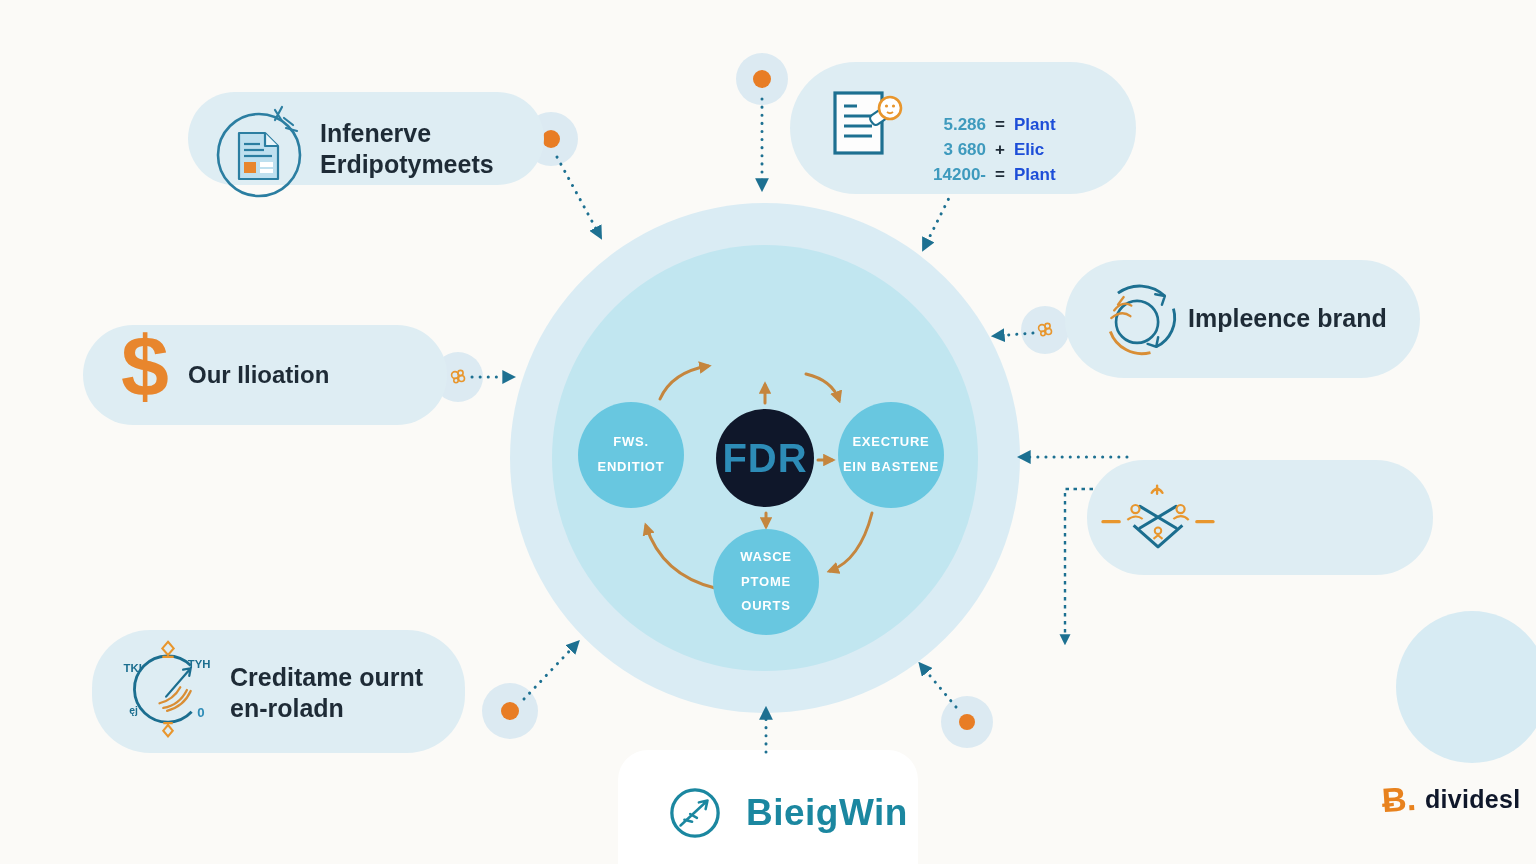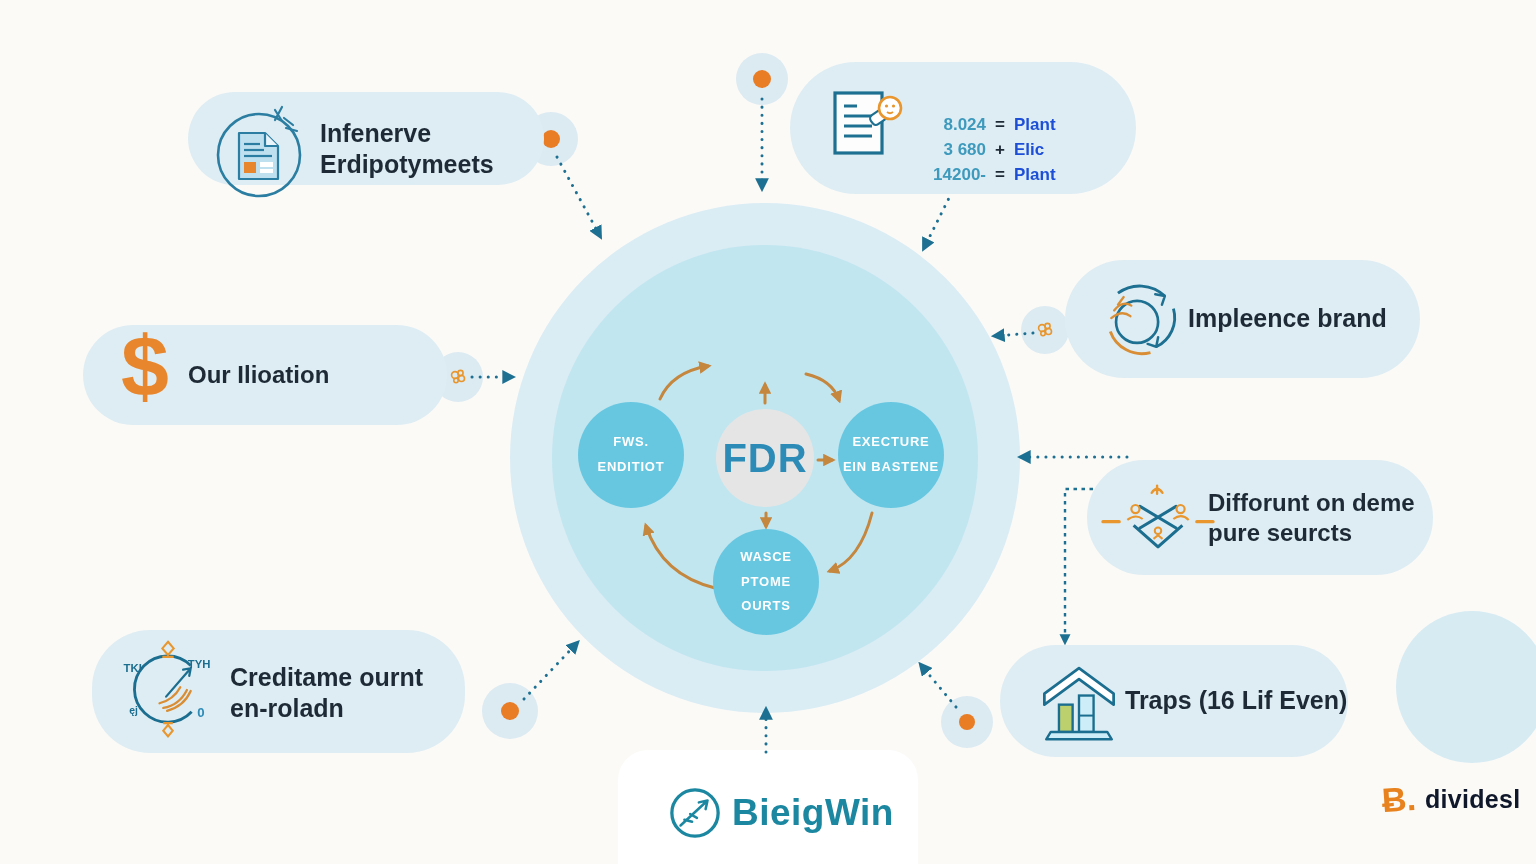--- a/index.html
+++ b/index.html
@@ -10,21 +10,21 @@
               background:#daecf4;z-index:2;}
   .ring-inner{position:absolute;left:552px;top:245px;width:426px;height:426px;border-radius:50%;
               background:#c1e6f0;z-index:3;}
   .sat{position:absolute;width:106px;height:106px;border-radius:50%;background:#68c7e0;z-index:7;
        display:flex;align-items:center;justify-content:center;text-align:center;color:#fff;
        font-weight:700;font-size:13px;letter-spacing:.8px;line-height:1.9;white-space:pre-line;}
   .sat-top{left:713px;top:275px;}
   .sat-left{left:578px;top:402px;}
   .sat-right{left:838px;top:402px;}
   .sat-bottom{left:713px;top:529px;}
-  .core{position:absolute;left:716px;top:409px;width:98px;height:98px;border-radius:50%;background:#e5e5e5;
+  .core{position:absolute;left:716px;top:409px;width:98px;height:98px;border-radius:50%;background:#0f172a;
         z-index:7;display:flex;align-items:center;justify-content:center;font-weight:700;font-size:40px;
         letter-spacing:1px;color:#2d8cb7;}
   
   .pill{position:absolute;background:#deedf3;z-index:10;}
   .pill-label{position:absolute;font-weight:700;white-space:pre-line;color:#1e2b36;}
   .p-topleft{left:188px;top:92px;width:356px;height:93px;border-radius:61px;}
   .p-topleft .pill-label{left:132px;top:26px;font-size:25px;line-height:1.25;}
   .p-topright{left:790px;top:62px;width:346px;height:132px;border-radius:66px;}
   .p-left{left:83px;top:325px;width:364px;height:100px;border-radius:50px;}
   .p-left .pill-label{left:105px;top:36px;font-size:24px;}
@@ -47,21 +47,21 @@
   .dollar{position:absolute;left:38px;top:-6px;font-size:86px;font-weight:700;color:#e8862d;line-height:1.1;}
   
   .halo{position:absolute;border-radius:50%;background:#dceaf2;z-index:4;}
   .dot{position:absolute;border-radius:50%;background:#e87d25;z-index:5;}
   .sq{position:absolute;z-index:6;}
   
   .conn{position:absolute;left:0;top:0;z-index:6;pointer-events:none;}
   
   .plate{position:absolute;left:618px;top:750px;width:300px;height:114px;background:#ffffff;
          border-radius:30px 30px 0 0;z-index:3;}
-  .brand{position:absolute;left:668px;top:786px;z-index:10;display:flex;align-items:center;gap:10px;}
+  .brand{position:absolute;left:668px;top:786px;z-index:10;display:flex;align-items:center;gap:24px;}
   .brand-text{font-weight:700;font-size:37px;color:#1b87a0;letter-spacing:.5px;}
   .partner{position:absolute;left:1382px;top:780px;z-index:10;display:flex;align-items:center;gap:9px;}
   .partner-mark{font-weight:700;font-size:34px;color:#e8821e;transform:rotate(-4deg);}
   .partner-name{font-weight:700;font-size:25px;color:#0f172a;letter-spacing:.3px;}
   .deco-circle{position:absolute;left:1396px;top:611px;width:152px;height:152px;border-radius:50%;
                background:#d7ebf3;z-index:1;}
   .icon-abs{position:absolute;}
 </style>
 </head>
 <body>
@@ -171,21 +171,21 @@
       <g transform="translate(46,18)">
         <rect x="-8" y="6" width="16" height="11" rx="4" transform="rotate(-35 0 11)" fill="#ffffff" stroke="#1d7091" stroke-width="2.2"></rect>
         <circle cx="12" cy="2" r="11" fill="#fff" stroke="#e8962d" stroke-width="2.6"></circle>
         <circle cx="8.5" cy="0" r="1.6" fill="#e8962d"></circle>
         <circle cx="15.5" cy="0" r="1.6" fill="#e8962d"></circle>
         <path d="M9,6 q3,2.5 6,0" stroke="#e8962d" stroke-width="1.8" fill="none"></path>
       </g>
     </svg>
     <div class="mapl-rows">
       <div class="mapl-row">
-        <span class="mapl-val">8.024</span>
+        <span class="mapl-val">5.286</span>
         <span class="mapl-op">=</span>
         <span class="mapl-lbl">Plant</span>
       </div>
       <div class="mapl-row">
         <span class="mapl-val">3 680</span>
         <span class="mapl-op">+</span>
         <span class="mapl-lbl">Elic</span>
       </div>
       <div class="mapl-row">
         <span class="mapl-val">14200-</span>
@@ -220,50 +220,38 @@
       <path d="M38,48 L65,72 L92,48" stroke="#1b6e8f" stroke-width="3.4" fill="none" stroke-linejoin="round"></path>
       <path d="M45,27 L85,51 M85,27 L45,51" stroke="#1b6e8f" stroke-width="3.4" stroke-linecap="round"></path>
       <path d="M58,12 q6,-9 12,0 M64,13 v-9" stroke="#e8962d" stroke-width="2.6" fill="none" stroke-linecap="round"></path>
       <circle cx="40" cy="30" r="4.5" fill="none" stroke="#e8962d" stroke-width="2.4"></circle>
       <path d="M31,42 q9,-7 17,-1" stroke="#e8962d" stroke-width="2.4" fill="none"></path>
       <circle cx="90" cy="30" r="4.5" fill="none" stroke="#e8962d" stroke-width="2.4"></circle>
       <path d="M82,41 q9,-7 17,1" stroke="#e8962d" stroke-width="2.4" fill="none"></path>
       <circle cx="65" cy="54" r="3.6" fill="none" stroke="#e8962d" stroke-width="2.2"></circle>
       <path d="M60,63 l5,-4 5,4" stroke="#e8962d" stroke-width="2.2" fill="none"></path>
     </svg>
-    <div class="pill-label">Difforunt on deme
-pure seurcts</div>
   </div>
 
   <div class="pill p-bottomleft">
     <svg class="icon-abs" style="left:24px;top:8px;" width="104" height="104" viewBox="0 0 110 110">
       <path d="M79,29 A35,35 0 1 0 80,78" stroke="#1b6e8f" stroke-width="3" fill="none"></path>
       <path d="M53,62 L79,32 M79,32 l-8,1.5 M79,32 l-1.5,8" stroke="#1b6e8f" stroke-width="2.4" fill="none" stroke-linecap="round"></path>
       <path d="M50,74 q17,-3 25,-19 M46,69 q15,-4 22,-17 M54,77 q18,-5 25,-21" stroke="#d98e35" stroke-width="2.4" fill="none" stroke-linecap="round"></path>
       <path d="M55,4 l6,7 -6,7 -6,-7 z M49,20 h12" stroke="#e8962d" stroke-width="2.2" fill="none"></path>
       <path d="M55,92 l5,6 -5,6 -5,-6 z M50,90 h10" stroke="#e8962d" stroke-width="2.2" fill="none"></path>
       <text x="8" y="36" font-size="12" font-weight="bold" fill="#1b6e8f" font-family="Liberation Sans, sans-serif">TKI</text>
       <text x="76" y="32" font-size="12" font-weight="bold" fill="#1b6e8f" font-family="Liberation Sans, sans-serif">TYH</text>
       <text x="86" y="84" font-size="14" font-weight="bold" fill="#2d8cb7" font-family="Liberation Sans, sans-serif">0</text>
       <text x="14" y="80" font-size="11" font-weight="bold" fill="#1b6e8f" font-family="Liberation Sans, sans-serif">ęj</text>
     </svg>
     <div class="pill-label">Creditame ournt
 en-roladn</div>
   </div>
 
-  <div class="pill p-bottomright">
-    <svg class="icon-abs" style="left:38px;top:12px;" width="82" height="88" viewBox="0 0 90 96">
-      <path d="M7,40 L45,12 L83,40 L83,52 L45,24 L7,52 Z" fill="#ffffff" stroke="#1b6e8f" stroke-width="3" stroke-linejoin="round"></path>
-      <rect x="23" y="52" width="15" height="30" fill="#bcd06e" stroke="#1b6e8f" stroke-width="2.6"></rect>
-      <rect x="45" y="42" width="16" height="40" fill="#cdeef8" stroke="#1b6e8f" stroke-width="2.6"></rect>
-      <line x1="45" y1="64" x2="61" y2="64" stroke="#1b6e8f" stroke-width="2.2"></line>
-      <path d="M14,82 h62 l5,8 h-72 z" fill="#cdeef8" stroke="#1b6e8f" stroke-width="2.6" stroke-linejoin="round"></path>
-    </svg>
-    <div class="pill-label">Traps (16 Lif Even)</div>
-  </div>
 
   <div class="plate"></div>
   <div class="brand">
     <svg width="54" height="54" viewBox="0 0 56 56">
       <circle cx="28" cy="28" r="24" fill="none" stroke="#1b87a0" stroke-width="3.4"></circle>
       <path d="M13,41 L41,15 M41,15 l-9,2 M41,15 l-2,9 M17,35 l8,2 M23,29 l7,4" stroke="#1b87a0" stroke-width="2.6" fill="none" stroke-linecap="round" stroke-linejoin="round"></path>
     </svg>
     <span class="brand-text">BieigWin</span>
   </div>
   <div class="partner">

